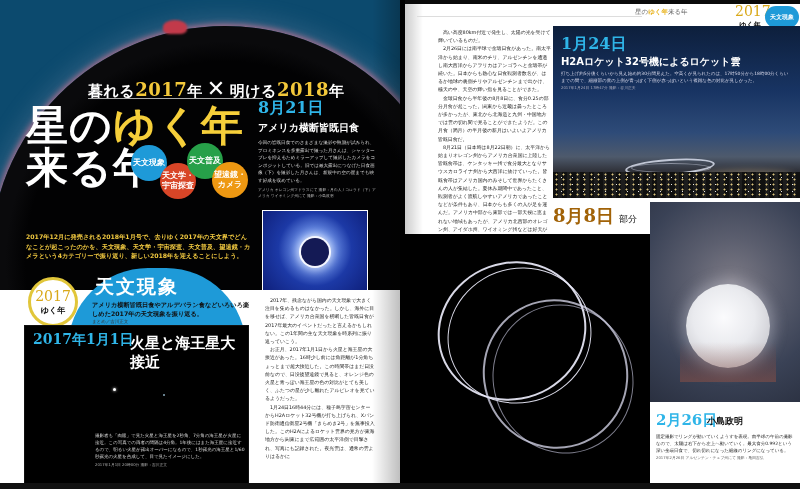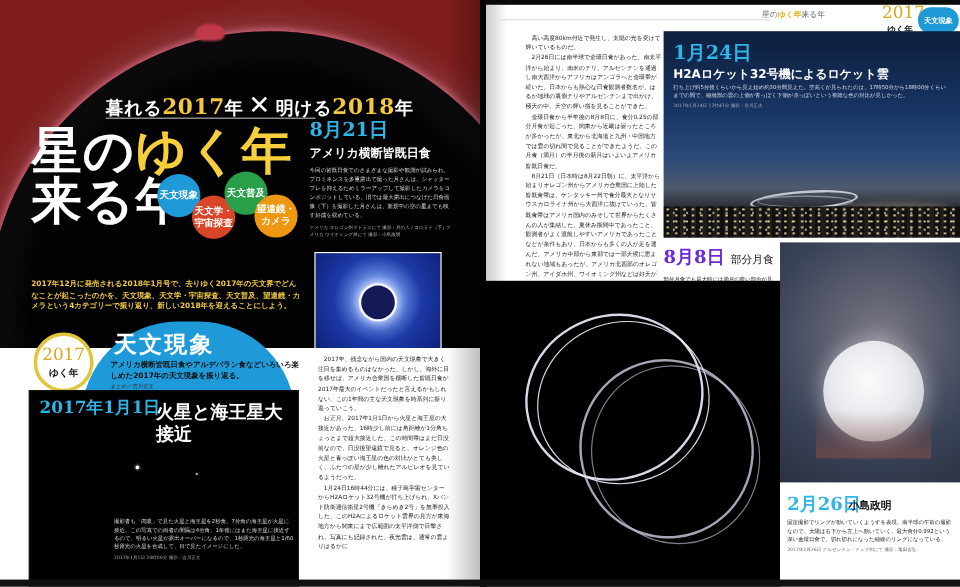--- a/index.html
+++ b/index.html
@@ -1,21 +1,21 @@
 <!DOCTYPE html>
 <html><head>
 <meta charset="utf-8">
 <style>
 *{box-sizing:border-box;margin:0;padding:0}
 html,body{width:800px;height:489px;overflow:hidden;background:#111}
 body{font-family:"DejaVu Sans","Liberation Sans",sans-serif;position:relative}
 .spread{position:absolute;left:0;top:0;width:800px;height:489px;background:#0a0a0a}
 
 .left{position:absolute;left:0;top:0;width:400px;height:489px;background:#fff;overflow:hidden}
-.left-dark{position:absolute;left:0;top:0;width:400px;height:290px;background:#7f1d1d;overflow:hidden}
+.left-dark{position:absolute;left:0;top:0;width:400px;height:290px;background:#0c4a6e;overflow:hidden}
 .eclipse-ring{position:absolute;left:-10px;top:26px;width:470px;height:470px;border-radius:50%;
   background:radial-gradient(circle at 50% 50%,#020203 60%,#0a0a0c 66%);
   box-shadow:0 0 6px 2px rgba(230,120,150,.7), 0 0 24px 8px rgba(200,200,220,.18)}
 .flare{position:absolute;left:163px;top:20px;width:24px;height:14px;background:#c23a4a;border-radius:50% 50% 30% 30%;filter:blur(1px)}
 .kicker{position:absolute;left:88px;top:76px;color:#fff;font-weight:bold;font-size:15px;letter-spacing:.5px;white-space:nowrap}
 .kicker .yr{color:#f3c83a;font-family:"DejaVu Serif",serif;font-size:18px}
 .kicker .x{color:#fff;font-size:22px;margin:0 4px;font-weight:normal}
 .kicker-line{position:absolute;left:88px;top:98px;width:175px;height:1px;background:#aaa}
 .title1{position:absolute;left:26px;top:104px;color:#fff;font-weight:bold;font-size:42px;line-height:44px;letter-spacing:1px}
 .title1 .hl{color:#f6cf3a}
@@ -71,21 +71,21 @@
 .rocket .cr{display:block;color:#aab;font-size:3.8px}
 .rocket .trail{position:absolute;left:72px;top:133px;width:90px;height:16px;border:2px solid rgba(235,240,255,.75);border-radius:50%;transform:rotate(-4deg)}
 .rocket .trail2{position:absolute;left:78px;top:137px;width:80px;height:10px;border:1px solid rgba(235,240,255,.45);border-radius:50%}
 .rocket .glow{position:absolute;left:150px;top:144px;width:90px;height:10px;background:rgba(240,215,170,.35);border-radius:50%;filter:blur(3px)}
 .rocket .city{position:absolute;left:0;bottom:0;width:100%;height:26px;
   background:repeating-linear-gradient(90deg,#101010 0 5px,#1d1d1d 5px 9px)}
 .rocket .city:before{content:"";position:absolute;left:0;top:0;width:100%;height:100%;
   background-image:radial-gradient(circle,#f3d98a 0.8px,transparent 1.2px),radial-gradient(circle,#fff 0.6px,transparent 1px);
   background-size:7px 5px,11px 7px;background-position:0 0,3px 2px;opacity:.9}
 .aug8{position:absolute;left:148px;top:200px;width:92px}
-.aug8 .date{color:#6d28d9;font-family:"DejaVu Serif",serif;font-size:15px;font-weight:bold;display:inline}
+.aug8 .date{color:#a16207;font-family:"DejaVu Serif",serif;font-size:18px;font-weight:bold;display:inline}
 .aug8 .head{color:#111;font-size:9px;font-weight:normal;display:inline;margin-left:5px}
 .aug8 .body{color:#222;font-size:4.5px;line-height:7px;margin-top:6px}
 .aug8 .cr{display:block;color:#666;font-size:3.8px}
 .moonpic{position:absolute;left:245px;top:198px;width:150px;height:200px;overflow:hidden;
   background:radial-gradient(circle at 55% 40%,#7c7a85 0,#5b5e6e 30%,#3a4256 65%,#2a3040 100%)}
 .moonpic .moon{position:absolute;left:36px;top:82px;width:84px;height:84px;border-radius:50%;
   background:radial-gradient(circle at 45% 40%,#fbfbfd 0,#e9eaee 45%,#c9c9cf 80%,#a8a4a6 100%);
   box-shadow:0 0 14px 4px rgba(230,230,240,.35)}
 .moonpic .shadow{position:absolute;left:30px;top:140px;width:96px;height:40px;background:linear-gradient(180deg,rgba(120,70,60,0),rgba(140,80,70,.55));}
 .rings{position:absolute;left:0;top:230px;width:245px;height:255px;background:#000;overflow:hidden}

